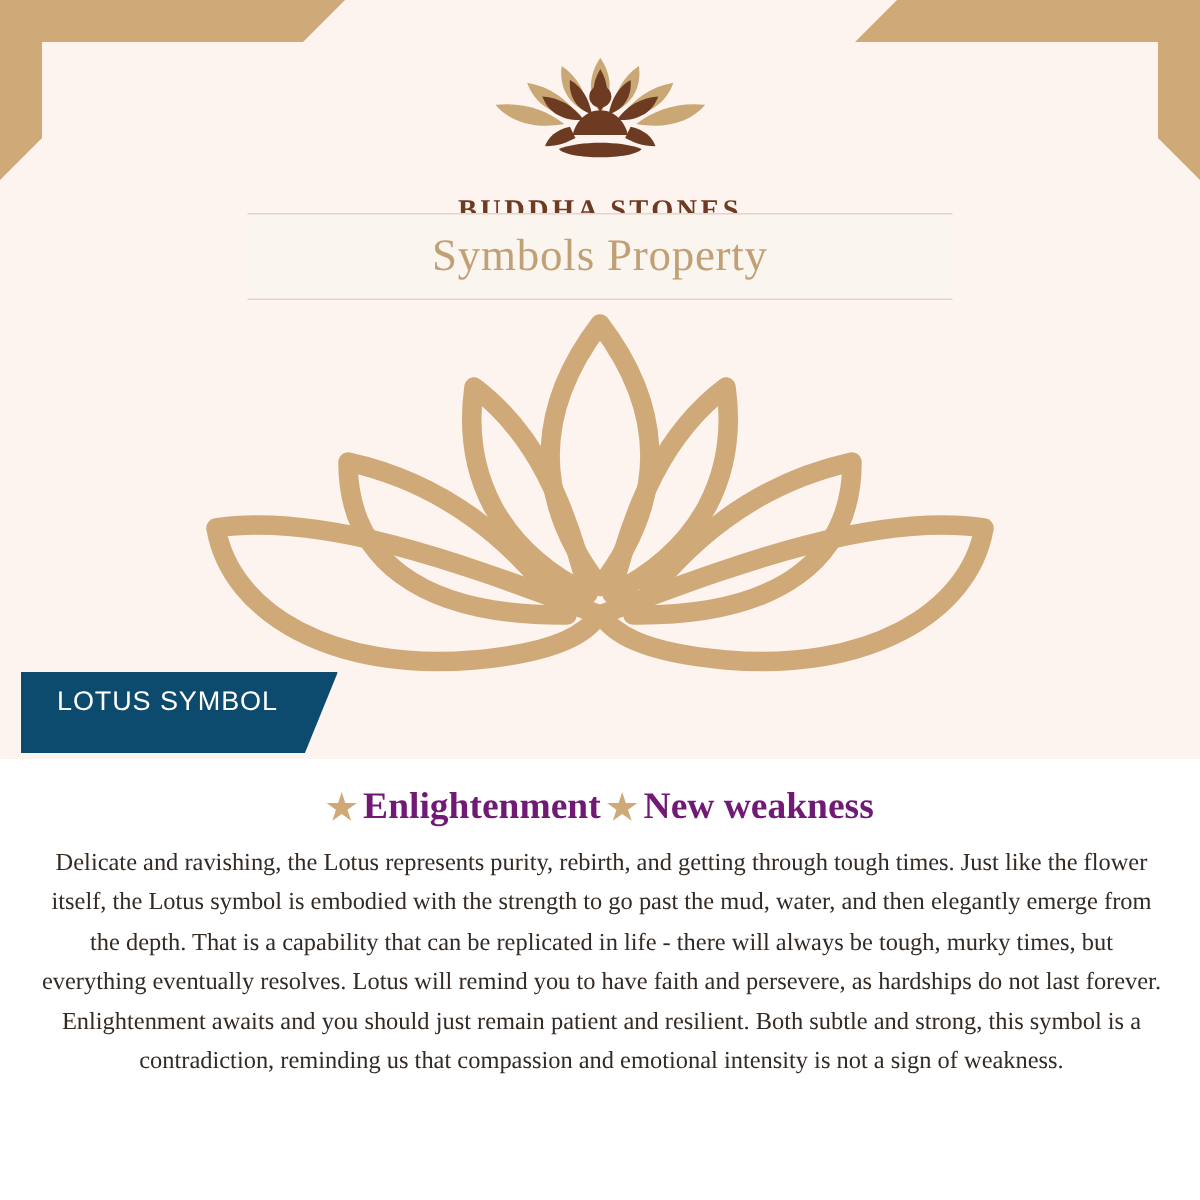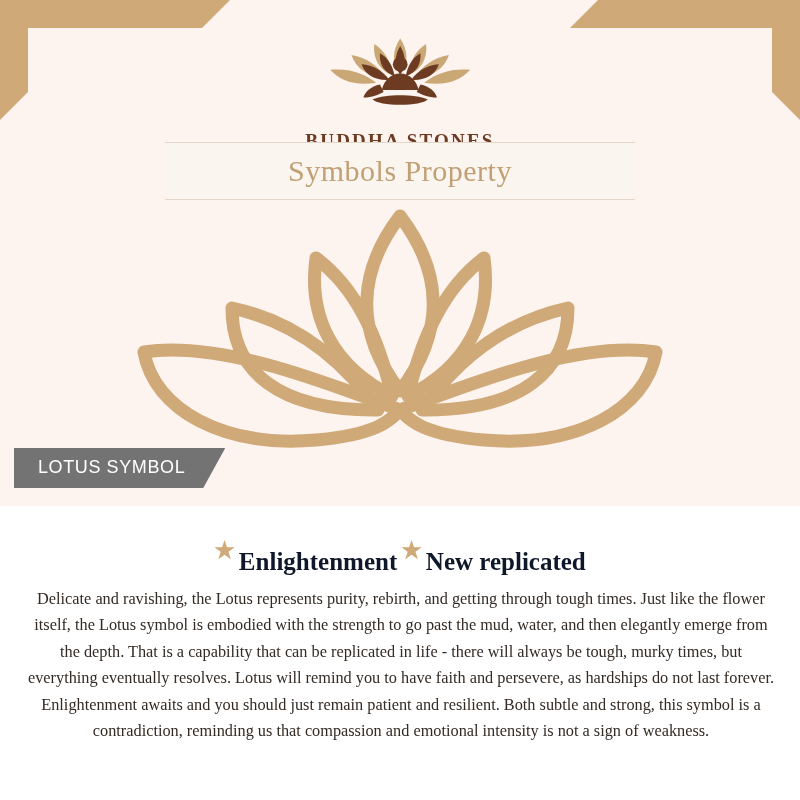--- a/index.html
+++ b/index.html
@@ -121,24 +121,24 @@
     justify-content: center;
     align-items: flex-start;
   }
 
   
   .tag {
     position: absolute;
     top: 448px;
     left: 14px;
     height: 38px;
-    background: #737373;
+    background: #0c4a6e;
     display: flex;
     align-items: center;
-    padding: 0 40px 2px 24px;
+    padding: 0 40px 16px 24px;
     clip-path: polygon(0 0, 100% 0, calc(100% - 22px) 100%, 0 100%);
   }
   .tag-text {
     font-size: 18px;
     color: #ffffff;
     letter-spacing: 0.6px;
   }
 
   
   .panel {
@@ -160,22 +160,21 @@
     align-items: center;
     justify-content: center;
     gap: 4px;
   }
   .headline .star {
     color: #cfa977;
     font-size: 23px;
     line-height: 1;
   }
   .headline .word {
-    color: #0f172a;
-    margin-top: 24px;
+    color: #701a75;
   }
   .body-text {
     margin: 10px 22px 16px 24px;
     font-size: 16.3px;
     line-height: 1.62;
     color: #332a24;
     font-family: "Liberation Serif", serif;
     text-align: center;
   }
 </style>
@@ -249,18 +248,18 @@
 
   <div class="tag">
     <span class="tag-text">LOTUS SYMBOL</span>
   </div>
 
   <div class="panel">
     <div class="headline">
       <span class="star">★</span>
       <span class="word">Enlightenment</span>
       <span class="star">★</span>
-      <span class="word">New replicated</span>
+      <span class="word">New weakness</span>
     </div>
     <div class="body-text">Delicate and ravishing, the Lotus represents purity, rebirth, and getting through tough times. Just like the flower itself, the Lotus symbol is embodied with the strength to go past the mud, water, and then elegantly emerge from the depth. That is a capability that can be replicated in life - there will always be tough, murky times, but everything eventually resolves. Lotus will remind you to have faith and persevere, as hardships do not last forever. Enlightenment awaits and you should just remain patient and resilient. Both subtle and strong, this symbol is a contradiction, reminding us that compassion and emotional intensity is not a sign of weakness.</div>
   </div>
 
 </div>
 
 </body></html>

